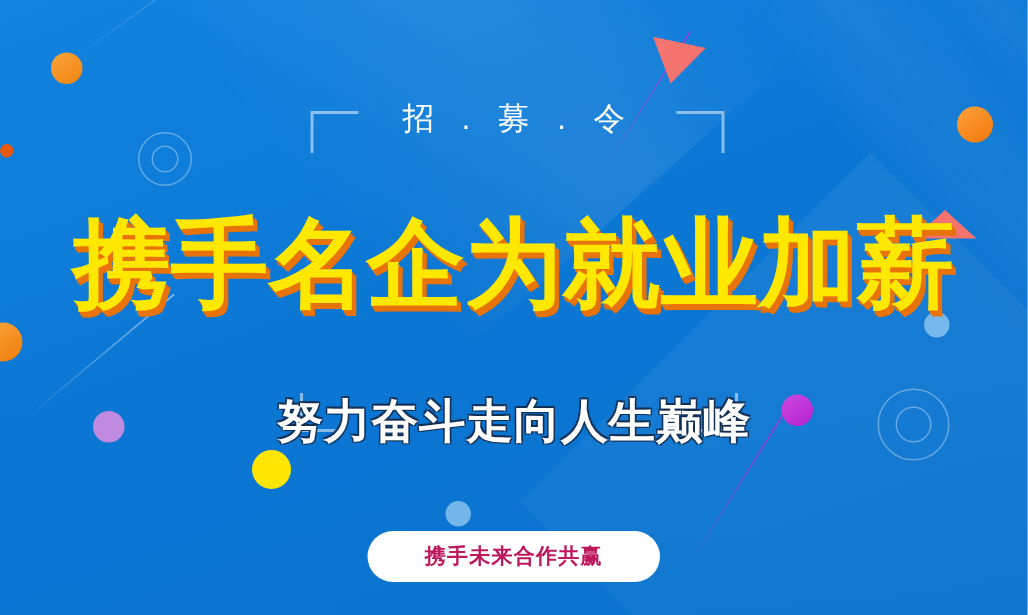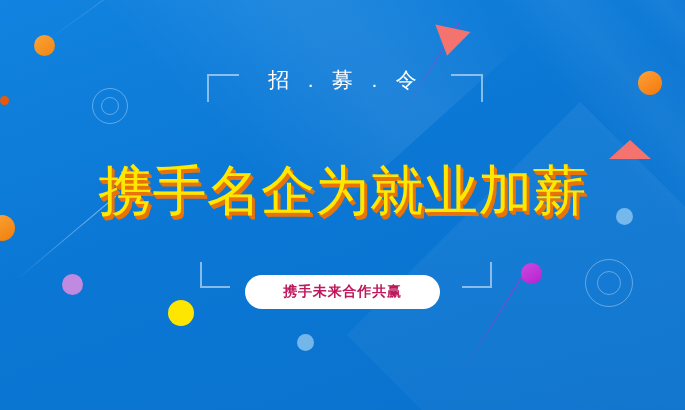--- a/index.html
+++ b/index.html
@@ -143,24 +143,24 @@
     color: #ffffff;
     font-size: 21px;
     letter-spacing: 0.30em;
     text-indent: 0.30em;
     font-weight: 400;
     line-height: 1;
     white-space: nowrap;
   }
 
   .headline {
-    margin-top: 40px;
+    margin-top: 20px;
     color: #ffe800;
-    font-size: 54px;
-    font-weight: normal;
+    font-size: 65px;
+    font-weight: bold;
     line-height: 1;
     letter-spacing: 0.005em;
     white-space: nowrap;
     text-shadow:
       2px 3px 0 #e8730b,
       3px 4px 0 #e8730b,
       1px 2px 0 #e8730b;
   }
 
   .subheadline {
@@ -229,17 +229,18 @@
   <div class="deco bracket bracket-tl"></div>
   <div class="deco bracket bracket-tr"></div>
   <div class="deco bracket bracket-bl"></div>
   <div class="deco bracket bracket-br"></div>
 
   <div class="content">
     <div class="eyebrow">招 . 募 . 令</div>
 
     <div class="headline">携手名企为就业加薪</div>
 
+    <div class="subheadline">努力奋斗走向人生巅峰</div>
 
     <div class="pill">携手未来合作共赢</div>
   </div>
 
 </div>
 
 </body></html>

